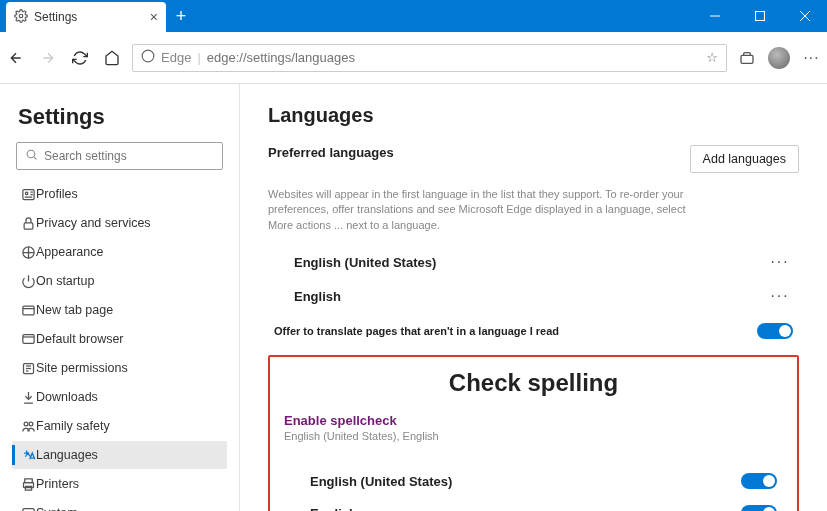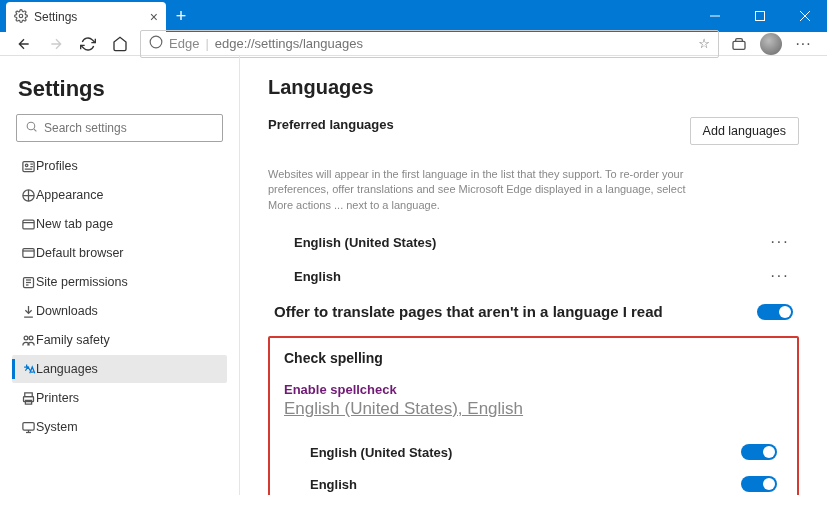--- a/index.html
+++ b/index.html
@@ -7,21 +7,21 @@
 
 .titlebar { height: 32px; background: #0078d4; display: flex; align-items: center; justify-content: space-between; }
 .tabs-area { display: flex; align-items: stretch; height: 100%; padding-left: 6px; }
 .tab { background: #fff; border-radius: 4px 4px 0 0; display: flex; align-items: center; padding: 0 8px; gap: 6px; font-size: 12px; color: #333; min-width: 160px; height: 30px; margin-top: 2px; }
 .tab .close { font-size: 14px; color: #555; cursor: pointer; margin-left: auto; }
 .new-tab { color: #fff; font-size: 18px; width: 30px; display: flex; align-items: center; justify-content: center; }
 .win-controls { display: flex; }
 .win-btn { width: 45px; height: 32px; display: flex; align-items: center; justify-content: center; color: #fff; }
 .win-btn svg { width: 10px; height: 10px; }
 
-.toolbar { height: 24px; border-bottom: 1px solid #e0e0e0; display: flex; align-items: center; padding: 0 8px; }
+.toolbar { height: 52px; border-bottom: 1px solid #e0e0e0; display: flex; align-items: center; padding: 0 0; }
 .tb-btn { width: 32px; height: 32px; display: flex; align-items: center; justify-content: center; color: #555; border-radius: 2px; }
 .tb-btn.disabled { color: #bbb; }
 .addrbar { flex: 1; height: 28px; border: 1px solid #ccc; border-radius: 2px; display: flex; align-items: center; padding: 0 8px; gap: 6px; font-size: 13px; color: #555; margin: 0 4px; }
 .addrbar .edge-label { color: #888; }
 .addrbar .sep { color: #ccc; }
 .addrbar .url { color: #737373; }
 .addrbar .right-icons { margin-left: auto; display: flex; gap: 12px; align-items: center; color: #666; }
 .avatar { width: 22px; height: 22px; border-radius: 50%; background: radial-gradient(circle at 40% 35%, #bbb 0%, #888 60%, #666 100%); }
 
 .content { display: flex; height: calc(100% - 72px); }
@@ -30,39 +30,39 @@
 .searchbox { display: flex; align-items: center; border: 1px solid #a3a3a3; border-radius: 2px; padding: 4px 8px; gap: 6px; margin: 0 4px 10px 4px; }
 .searchbox input { border: none; outline: none; font-size: 12px; flex: 1; }
 .nav { list-style: none; }
 .nav li { display: flex; align-items: center; padding: 6px 8px; font-size: 12.5px; color: #333; border-radius: 2px; cursor: pointer; margin-bottom: 1px; }
 .nav li.active { background: #e8e8e8; position: relative; }
 .nav li.active::before { content: ""; position: absolute; left: 0; top: 4px; bottom: 4px; width: 3px; background: #0078d4; }
 .nav .icon { width: 16px; height: 16px; display: flex; align-items: center; justify-content: center; color: #555; }
 
 .main { flex: 1; padding: 20px 28px; overflow-y: auto; position: relative; }
 .main h2 { font-size: 20px; font-weight: 600; color: #222; margin-bottom: 18px; }
-.section-header { display: flex; justify-content: space-between; align-items: flex-start; margin-bottom: 22px; }
+.section-header { display: flex; justify-content: space-between; align-items: flex-start; margin-bottom: 14px; }
 .section-title { font-size: 13px; font-weight: 600; color: #222; }
 .section-desc { font-size: 11px; color: #888; max-width: 440px; line-height: 1.4; margin-bottom: 12px; }
 .add-btn { border: 1px solid #ccc; background: #fff; padding: 6px 12px; font-size: 12.5px; border-radius: 2px; cursor: pointer; color: #222; }
 
 .lang-row { display: flex; align-items: center; justify-content: space-between; padding: 8px 6px 8px 26px; }
 .lang-name { font-size: 13px; font-weight: 600; color: #222; }
 .lang-sub { font-size: 11px; color: #888; margin-top: 2px; }
 .more-dots { color: #555; font-size: 16px; letter-spacing: 1px; padding: 0 4px; }
 
 .toggle-row { display: flex; align-items: center; justify-content: space-between; padding: 10px 6px; }
-.toggle-label { font-size: 15px; font-weight: 600; color: #222; }
+.toggle-label { font-size: 11px; font-weight: 600; color: #222; }
 .toggle { width: 36px; height: 16px; border-radius: 10px; background: #0078d4; position: relative; }
 .toggle::after { content: ""; position: absolute; right: 2px; top: 2px; width: 12px; height: 12px; border-radius: 50%; background: #fff; }
 
 .check-spelling-box { border: 2px solid #d43a2f; border-radius: 2px; padding: 12px 14px; margin-top: 6px; }
-.check-title { font-size: 14px; font-weight: 600; margin-bottom: 16px; color: #222; }
+.check-title { font-size: 24px; font-weight: 600; margin-bottom: 16px; color: #222; text-align: center; }
 .enable-label { font-size: 13px; font-weight: 600; color: #701a75; }
-.enable-sub { font-size: 17px; color: #888; margin-top: 2px; margin-bottom: 17px; text-decoration: underline; }
+.enable-sub { font-size: 11px; color: #888; margin-top: 2px; margin-bottom: 23px; }
 .spell-row { display: flex; align-items: center; justify-content: space-between; padding: 8px 6px 8px 26px; }
 .spell-lang { font-size: 13px; font-weight: 600; color: #222; }
 .add-words-row { display: flex; align-items: center; justify-content: space-between; padding: 10px 0 4px 0; }
 .add-words-label { font-size: 13px; font-weight: 600; color: #222; }
 .chevron { color: #888; font-size: 14px; }
 </style>
 </head>
 <body>
 
 <div class="titlebar">
@@ -159,25 +159,42 @@
               <rect x="3" y="4" width="18" height="16" rx="2"></rect>
               <circle cx="9" cy="10" r="2"></circle>
               <path d="M15 8h4M15 12h4M6 16h12"></path>
             </svg>
           </span>
           <span>Profiles</span>
         </li>
       <li>
           <span class="icon">
             <svg width="15" height="15" viewBox="0 0 24 24" fill="none" stroke="#555" stroke-width="2">
+              <rect x="5" y="11" width="14" height="10" rx="2"></rect>
+              <path d="M8 11V7a4 4 0 0 1 8 0v4"></path>
+            </svg>
+          </span>
+          <span>Privacy and services</span>
+        </li>
+      <li>
+          <span class="icon">
+            <svg width="15" height="15" viewBox="0 0 24 24" fill="none" stroke="#555" stroke-width="2">
               <circle cx="12" cy="12" r="9"></circle>
               <path d="M12 3v18M3 12h18"></path>
             </svg>
           </span>
           <span>Appearance</span>
+        </li>
+      <li>
+          <span class="icon">
+            <svg width="15" height="15" viewBox="0 0 24 24" fill="none" stroke="#555" stroke-width="2">
+              <path d="M18.4 6.6a9 9 0 1 1-12.8 0M12 2v10"></path>
+            </svg>
+          </span>
+          <span>On startup</span>
         </li>
       <li>
           <span class="icon">
             <svg width="15" height="15" viewBox="0 0 24 24" fill="none" stroke="#555" stroke-width="2">
               <rect x="3" y="5" width="18" height="14" rx="2"></rect>
               <line x1="3" y1="9" x2="21" y2="9"></line>
             </svg>
           </span>
           <span>New tab page</span>
         </li>

